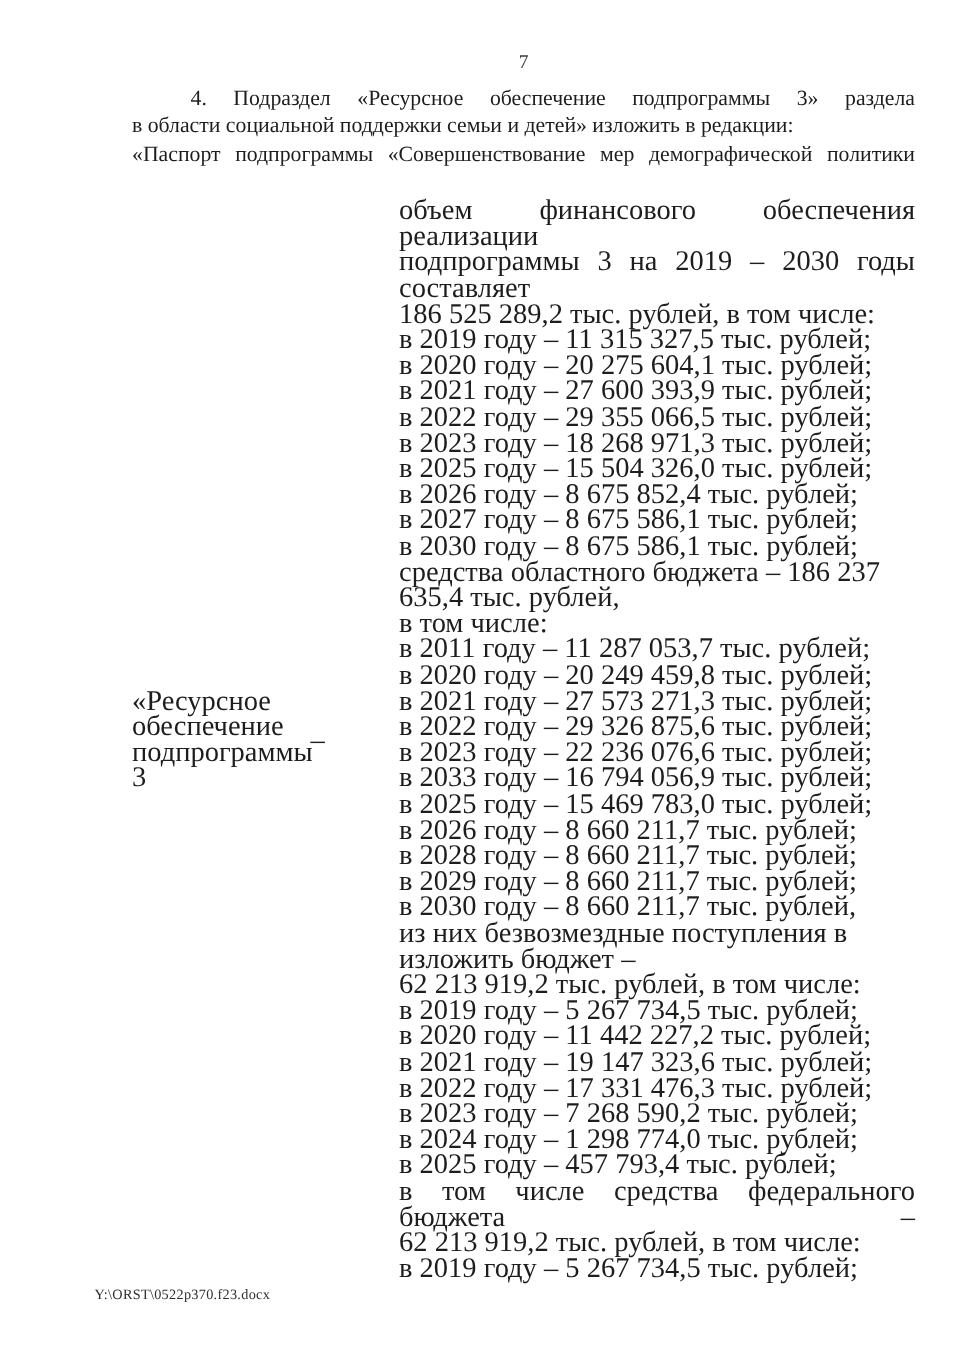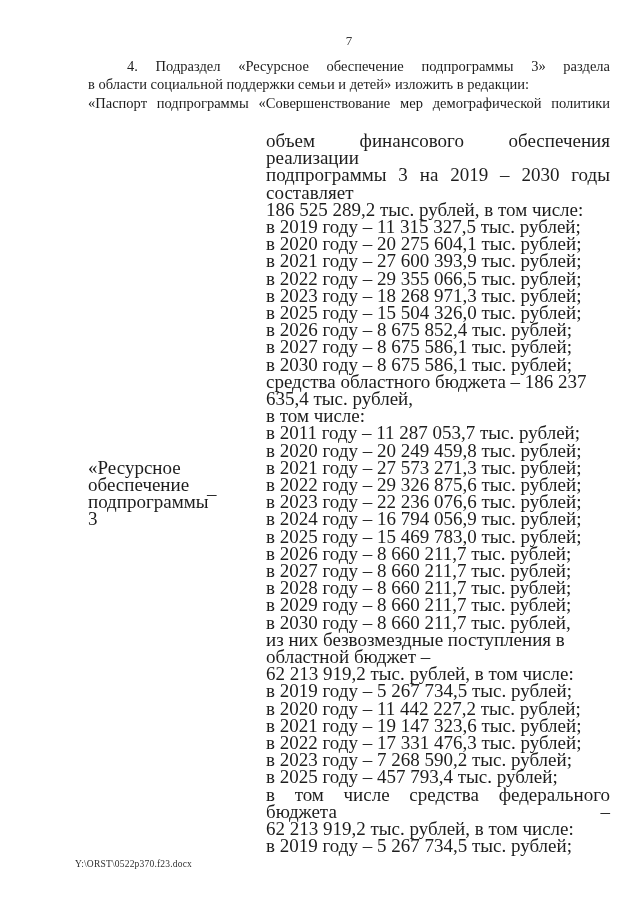--- a/index.html
+++ b/index.html
@@ -43,21 +43,21 @@
   .term { width: 119px; flex: 0 0 119px; }
   .dash  { width: 26px; flex: 0 0 26px; }
   .def   { flex: 1 1 auto; min-width: 0; margin-left: 33px; }
   .spread {
     text-align: justify;
     text-align-last: justify;
   }
   .indent { text-indent: 39px; }
   .footer {
     position: absolute;
-    left: 75px;
+    left: 63px;
     top: 858px;
     font-size: 9.5px;
     line-height: 12px;
     color: #2e2e2e;
     letter-spacing: 0.2px;
   }
 </style>
 </head>
 <body>
 
@@ -123,48 +123,48 @@
           <div class="def-line">в 2011 году – 11 287 053,7 тыс. рублей;</div>
 
           <div class="def-line">в 2020 году – 20 249 459,8 тыс. рублей;</div>
 
           <div class="def-line">в 2021 году – 27 573 271,3 тыс. рублей;</div>
 
           <div class="def-line">в 2022 году – 29 326 875,6 тыс. рублей;</div>
 
           <div class="def-line">в 2023 году – 22 236 076,6 тыс. рублей;</div>
 
-          <div class="def-line">в 2024 году – 16 794 056,9 тыс. рублей;</div>
+          <div class="def-line">в 2033 году – 16 794 056,9 тыс. рублей;</div>
 
           <div class="def-line">в 2025 году – 15 469 783,0 тыс. рублей;</div>
 
           <div class="def-line">в 2026 году – 8 660 211,7 тыс. рублей;</div>
 
-          <div class="def-line">в 2027 году – 8 660 211,7 тыс. рублей;</div>
 
           <div class="def-line">в 2028 году – 8 660 211,7 тыс. рублей;</div>
 
           <div class="def-line">в 2029 году – 8 660 211,7 тыс. рублей;</div>
 
           <div class="def-line">в 2030 году – 8 660 211,7 тыс. рублей,</div>
 
-          <div class="def-line">из них безвозмездные поступления в областной бюджет –</div>
+          <div class="def-line">из них безвозмездные поступления в изложить бюджет –</div>
 
           <div class="def-line">62 213 919,2 тыс. рублей, в том числе:</div>
 
           <div class="def-line">в 2019 году – 5 267 734,5 тыс. рублей;</div>
 
           <div class="def-line">в 2020 году – 11 442 227,2 тыс. рублей;</div>
 
           <div class="def-line">в 2021 году – 19 147 323,6 тыс. рублей;</div>
 
           <div class="def-line">в 2022 году – 17 331 476,3 тыс. рублей;</div>
 
           <div class="def-line">в 2023 году – 7 268 590,2 тыс. рублей;</div>
 
+          <div class="def-line">в 2024 году – 1 298 774,0 тыс. рублей;</div>
 
           <div class="def-line">в 2025 году – 457 793,4 тыс. рублей;</div>
 
           <div class="def-line spread">в том числе средства федерального бюджета –</div>
 
           <div class="def-line">62 213 919,2 тыс. рублей, в том числе:</div>
 
           <div class="def-line">в 2019 году – 5 267 734,5 тыс. рублей;</div>
         </div>
     </div>

